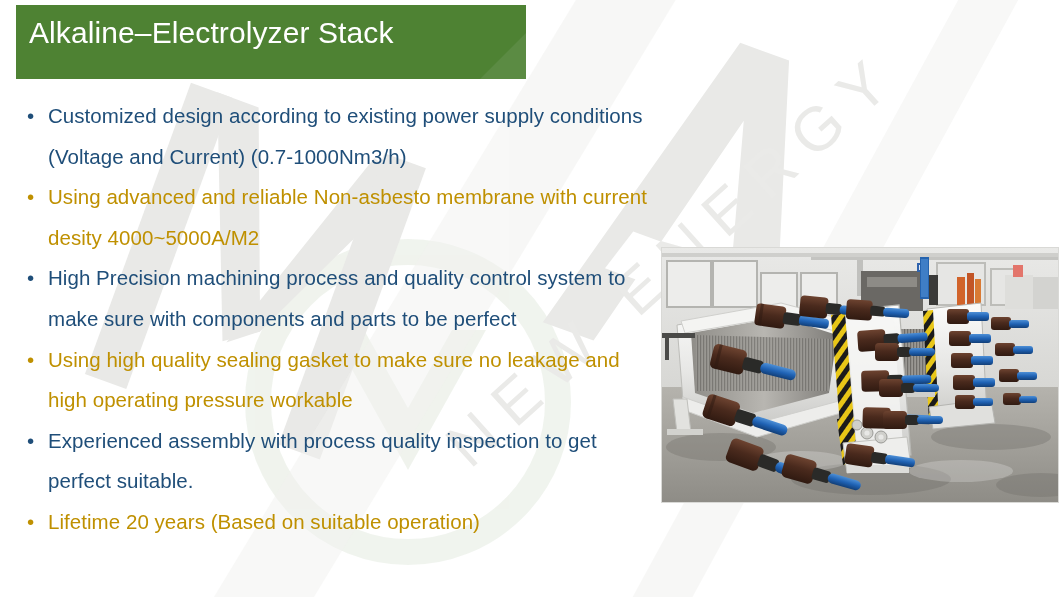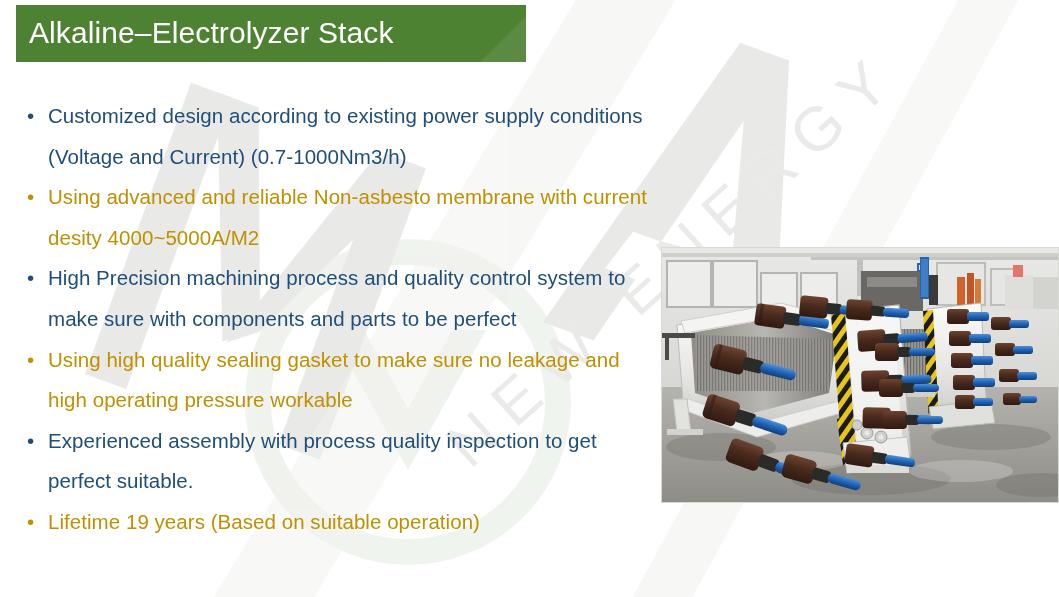--- a/index.html
+++ b/index.html
@@ -28,21 +28,21 @@
     z-index: 0;
   }
   #watermark svg { display: block; }
 
   
   #title-bar {
     position: absolute;
     left: 16px;
     top: 5px;
     width: 510px;
-    height: 57px;
+    height: 74px;
     background: #4E8233;
     z-index: 3;
     overflow: hidden;
   }
   #title-bar .corner-sheen {
     position: absolute;
     right: 0;
     bottom: 0;
     width: 0; height: 0;
     border-left: 46px solid transparent;
@@ -182,21 +182,21 @@
       <span class="btext">Using high quality sealing gasket to make sure no leakage and high operating pressure workable</span>
     </div>
 
     <div class="bullet blue">
       <span class="dot">•</span>
       <span class="btext">Experienced assembly with process quality inspection to get perfect suitable.</span>
     </div>
 
     <div class="bullet gold">
       <span class="dot">•</span>
-      <span class="btext">Lifetime 19 years (Based on suitable operation)</span>
+      <span class="btext">Lifetime 20 years (Based on suitable operation)</span>
     </div>
 
   </div>
 
   <div id="photo">
     <svg width="398" height="256" viewBox="0 0 398 256" xmlns="http://www.w3.org/2000/svg">
       <defs>
         <linearGradient id="wallG" x1="0" y1="0" x2="0" y2="1">
           <stop offset="0%" stop-color="#e9e9e7"></stop>
           <stop offset="100%" stop-color="#d6d6d3"></stop>

